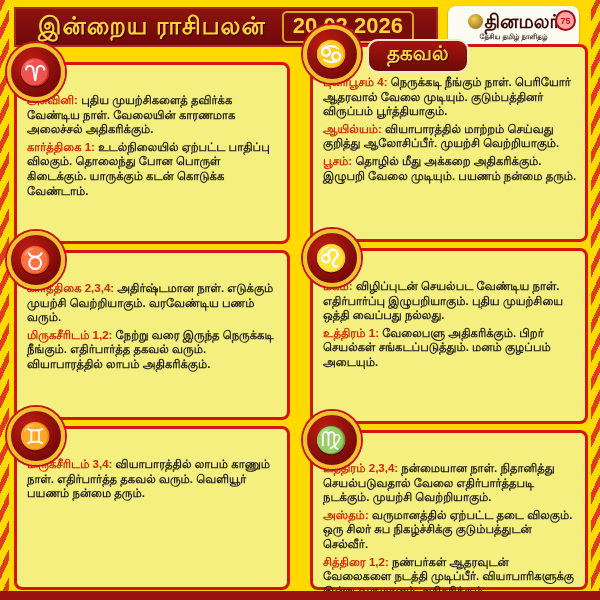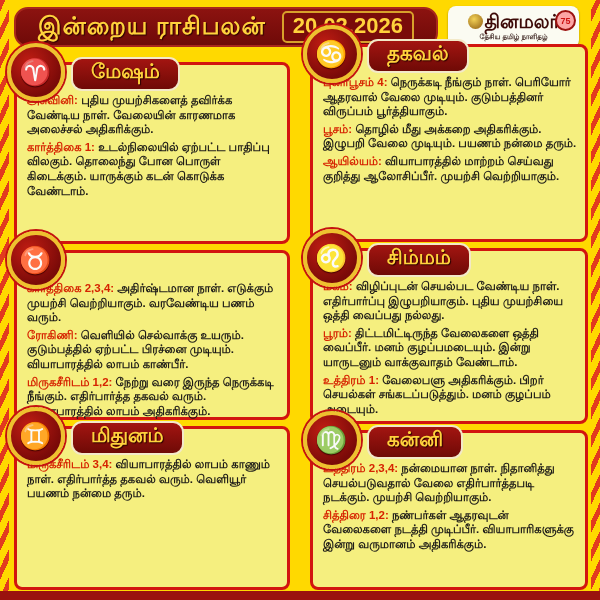--- a/index.html
+++ b/index.html
@@ -8,21 +8,21 @@
     font-family:"Liberation Sans",sans-serif;
     background:repeating-linear-gradient(115deg,#e23a1e 0 5px,#ffd900 5px 12px);
   }
   .page-bg{position:absolute;left:9px;right:9px;top:0;bottom:9px;background:#ffd900;}
   .bottom-bar{position:absolute;left:0;right:0;bottom:0;height:9px;background:#9a120e;}
 
   
   .header{
     position:absolute;left:14px;top:7px;width:424px;height:40px;box-sizing:border-box;
     background:linear-gradient(#8c1310,#6f0a08);
-    border:2px solid #a8281c;border-radius:14px;
+    border:2px solid #a8281c;border-radius:0;
     display:flex;align-items:center;justify-content:center;gap:16px;
   }
   .header-title{color:#ffd23c;font-size:24px;font-weight:bold;letter-spacing:1px;
     text-shadow:1px 1px 1px #2e0000;white-space:nowrap;}
   .date-box{border:2px solid #d8a12b;border-radius:5px;padding:0 9px 2px;
     color:#ffd23c;font-size:22px;font-weight:bold;background:#7a0c0a;white-space:nowrap;}
 
   
   .logo{position:absolute;left:448px;top:6px;width:131px;height:42px;background:#fbfbf2;
     border-radius:8px;box-shadow:0 1px 2px rgba(0,0,0,.4);
@@ -78,87 +78,82 @@
     </span>
   <span class="logo-tagline">தேசிய தமிழ் நாளிதழ்</span>
   <span class="badge75">75</span>
 </div>
 
 <div class="panel" id="p0">
   <div class="panel-head">
     <span class="icon-circle">
         <span class="glyph">♈</span>
       </span>
-    <span class="pill">மேஷம்</span>
   </div>
   <div class="panel-body">
     <p><span class="star">அசுவினி:</span> <span>புதிய முயற்சிகளைத் தவிர்க்க வேண்டிய நாள். வேலையின் காரணமாக அலைச்சல் அதிகரிக்கும்.</span></p>
     <p><span class="star">கார்த்திகை 1:</span> <span>உடல்நிலையில் ஏற்பட்ட பாதிப்பு விலகும். தொலைந்து போன பொருள் கிடைக்கும். யாருக்கும் கடன் கொடுக்க வேண்டாம்.</span></p>
   </div>
 </div>
 
 <div class="panel" id="p1">
   <div class="panel-head">
     <span class="icon-circle">
         <span class="glyph">♉</span>
       </span>
   </div>
   <div class="panel-body">
     <p><span class="star">கார்த்திகை 2,3,4:</span> <span>அதிர்ஷ்டமான நாள். எடுக்கும் முயற்சி வெற்றியாகும். வரவேண்டிய பணம் வரும்.</span></p>
-    <p><span class="star">ரோகிணி:</span> <span>வெளியில் செல்வாக்கு உயரும். குடும்பத்தில் ஏற்பட்ட பிரச்னை முடியும். வியாபாரத்தில் லாபம் காண்பீர்.</span></p>
     <p><span class="star">மிருகசீரிடம் 1,2:</span> <span>நேற்று வரை இருந்த நெருக்கடி நீங்கும். எதிர்பார்த்த தகவல் வரும். வியாபாரத்தில் லாபம் அதிகரிக்கும்.</span></p>
   </div>
 </div>
 
 <div class="panel" id="p2">
   <div class="panel-head">
     <span class="icon-circle">
         <span class="glyph">♊</span>
       </span>
-    <span class="pill">மிதுனம்</span>
   </div>
   <div class="panel-body">
     <p><span class="star">மிருகசீரிடம் 3,4:</span> <span>வியாபாரத்தில் லாபம் காணும் நாள். எதிர்பார்த்த தகவல் வரும். வெளியூர் பயணம் நன்மை தரும்.</span></p>
   </div>
 </div>
 
 <div class="panel" id="p3">
   <div class="panel-head">
     <span class="icon-circle">
         <span class="glyph">♋</span>
       </span>
     <span class="pill">தகவல்</span>
   </div>
   <div class="panel-body">
     <p><span class="star">புனர்பூசம் 4:</span> <span>நெருக்கடி நீங்கும் நாள். பெரியோர் ஆதரவால் வேலை முடியும். குடும்பத்தினர் விருப்பம் பூர்த்தியாகும்.</span></p>
+    <p><span class="star">ஆயில்யம்:</span> <span>வியாபாரத்தில் மாற்றம் செய்வது குறித்து ஆலோசிப்பீர். முயற்சி வெற்றியாகும்.</span></p>
     <p><span class="star">பூசம்:</span> <span>தொழில் மீது அக்கறை அதிகரிக்கும். இழுபறி வேலை முடியும். பயணம் நன்மை தரும்.</span></p>
-    <p><span class="star">ஆயில்யம்:</span> <span>வியாபாரத்தில் மாற்றம் செய்வது குறித்து ஆலோசிப்பீர். முயற்சி வெற்றியாகும்.</span></p>
   </div>
 </div>
 
 <div class="panel" id="p4">
   <div class="panel-head">
     <span class="icon-circle">
         <span class="glyph">♌</span>
       </span>
-    <span class="pill">சிம்மம்</span>
   </div>
   <div class="panel-body">
     <p><span class="star">மகம்:</span> <span>விழிப்புடன் செயல்பட வேண்டிய நாள். எதிர்பார்ப்பு இழுபறியாகும். புதிய முயற்சியை ஒத்தி வைப்பது நல்லது.</span></p>
-    <p><span class="star">பூரம்:</span> <span>திட்டமிட்டிருந்த வேலைகளை ஒத்தி வைப்பீர். மனம் குழப்பமடையும். இன்று யாருடனும் வாக்குவாதம் வேண்டாம்.</span></p>
     <p><span class="star">உத்திரம் 1:</span> <span>வேலைபளு அதிகரிக்கும். பிறர் செயல்கள் சங்கடப்படுத்தும். மனம் குழப்பம் அடையும்.</span></p>
   </div>
 </div>
 
 <div class="panel" id="p5">
   <div class="panel-head">
     <span class="icon-circle">
         <span class="glyph">♍</span>
       </span>
-    <span class="pill">கன்னி</span>
   </div>
   <div class="panel-body">
     <p><span class="star">உத்திரம் 2,3,4:</span> <span>நன்மையான நாள். நிதானித்து செயல்படுவதால் வேலை எதிர்பார்த்தபடி நடக்கும். முயற்சி வெற்றியாகும்.</span></p>
+    <p><span class="star">அஸ்தம்:</span> <span>வருமானத்தில் ஏற்பட்ட தடை விலகும். ஒரு சிலர் சுப நிகழ்ச்சிக்கு குடும்பத்துடன் செல்வீர்.</span></p>
     <p><span class="star">சித்திரை 1,2:</span> <span>நண்பர்கள் ஆதரவுடன் வேலைகளை நடத்தி முடிப்பீர். வியாபாரிகளுக்கு இன்று வருமானம் அதிகரிக்கும்.</span></p>
   </div>
 </div>
 
 <div class="bottom-bar"></div>
 
 </body></html>

